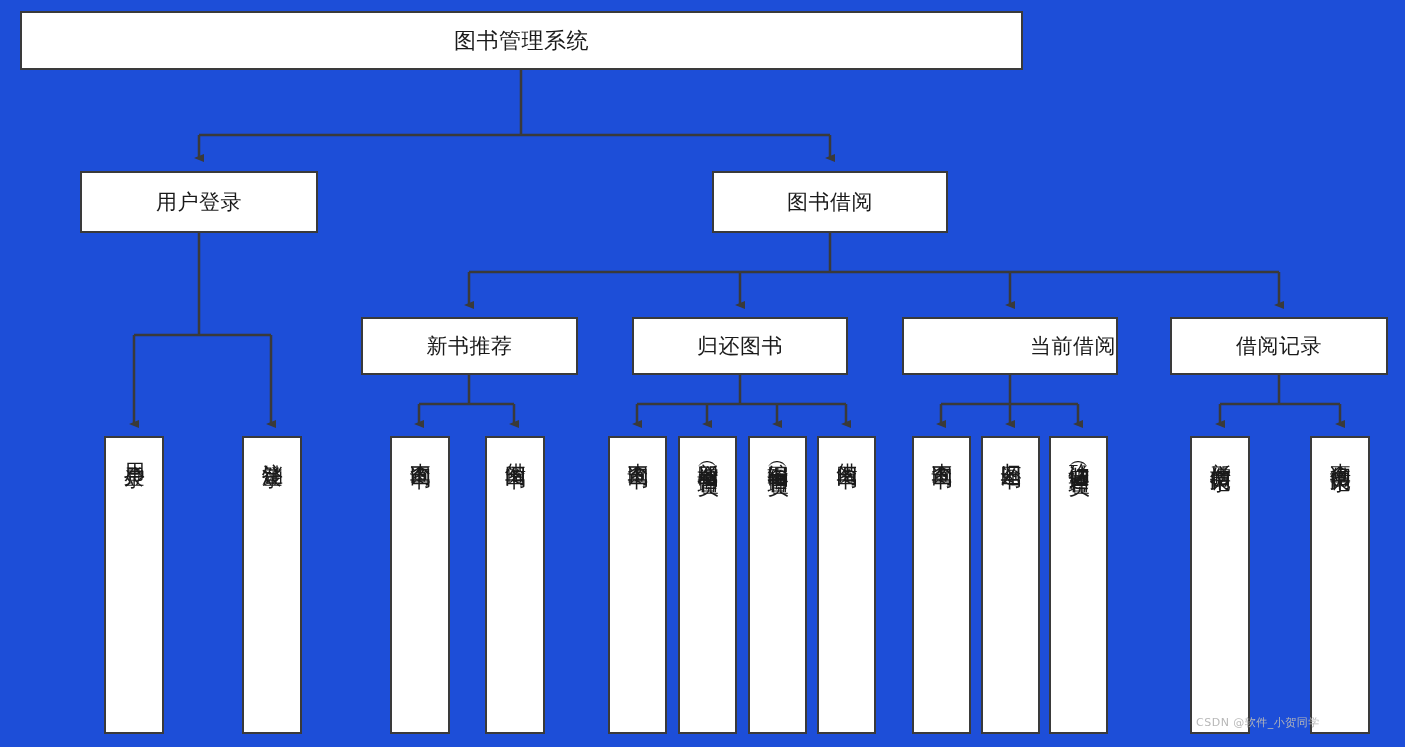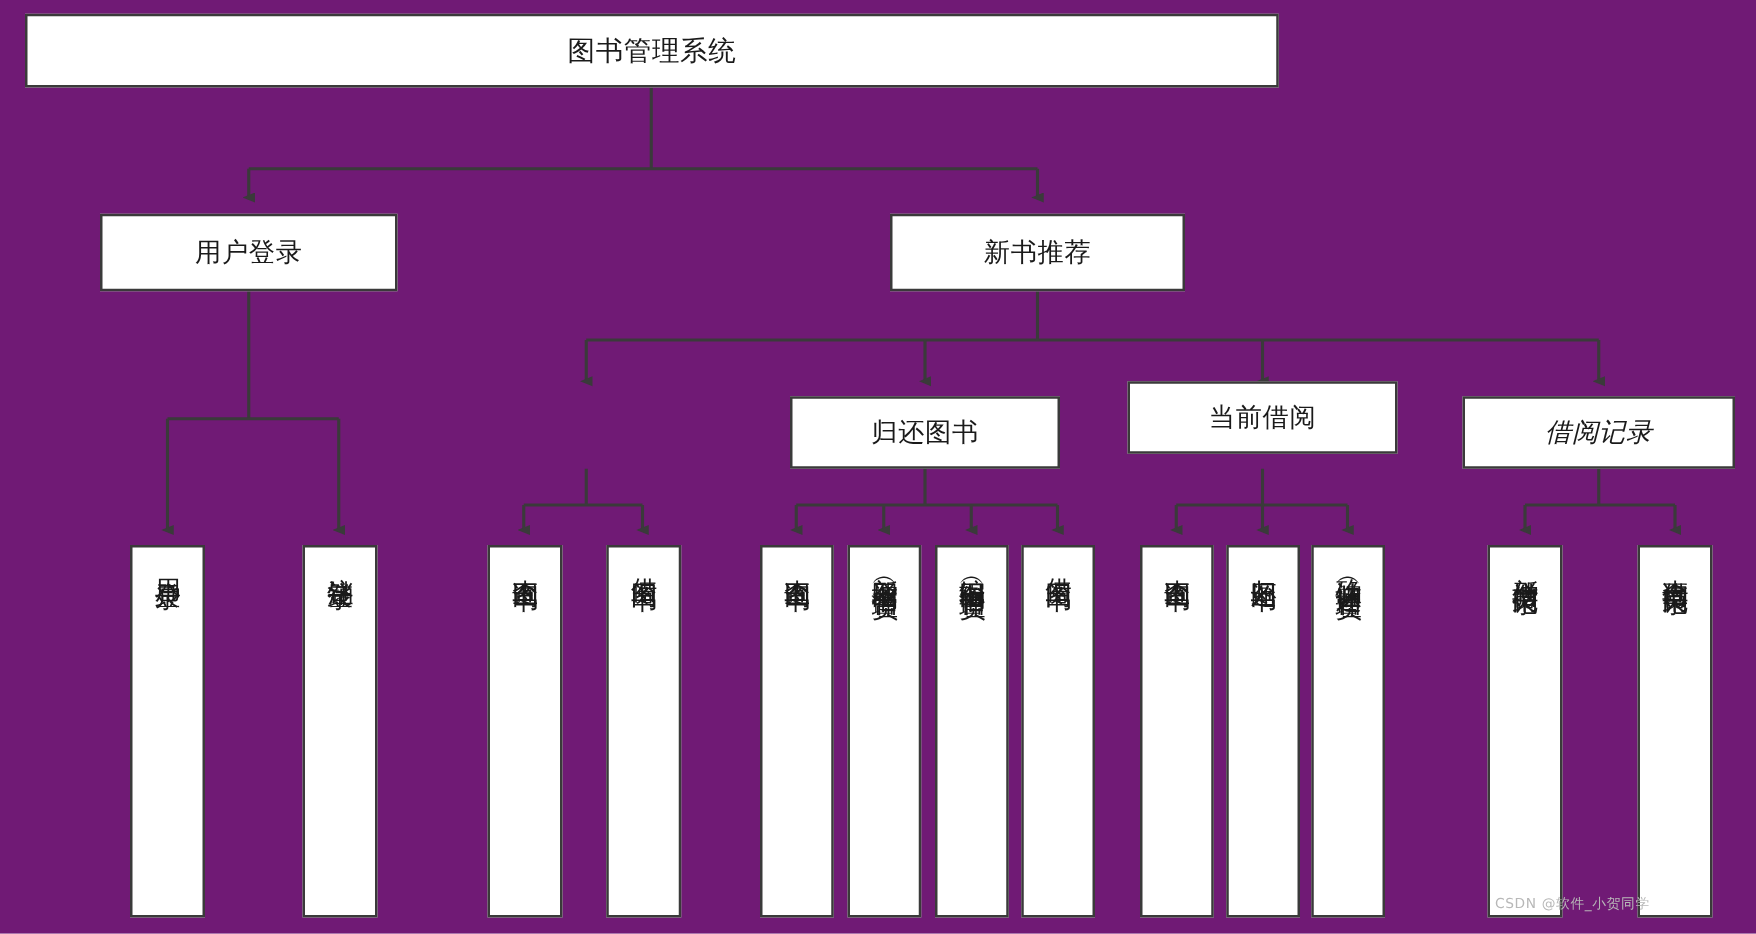--- a/index.html
+++ b/index.html
@@ -7,21 +7,21 @@
     padding: 0;
     background: #ffffff;
   }
   body {
     font-family: "DejaVu Sans", "Liberation Sans", sans-serif;
   }
   #canvas {
     position: relative;
     width: 1405px;
     height: 747px;
-    background: #701a75;
+    background: #1d4ed8;
     overflow: hidden;
   }
   svg#wires {
     position: absolute;
     left: 0;
     top: 0;
     width: 1405px;
     height: 747px;
     pointer-events: none;
   }
@@ -123,33 +123,36 @@
 
   <div class="node h root" style="left:20px; top:11px; width:1003px; height:59px;">
     <span>图书管理系统</span>
   </div>
 
   <div class="node h" style="left:80px; top:171px; width:238px; height:62px;">
     <span>用户登录</span>
   </div>
 
   <div class="node h" style="left:712px; top:171px; width:236px; height:62px;">
+    <span>图书借阅</span>
+  </div>
+
+  <div class="node h" style="left:361px; top:317px; width:217px; height:58px;">
     <span>新书推荐</span>
   </div>
-
 
   <div class="node h" style="left:632px; top:317px; width:216px; height:58px;">
     <span>归还图书</span>
   </div>
 
-  <div class="node h" style="left:902px; top:305px; width:216px; height:58px;">
+  <div class="node h" style="left:902px; top:317px; width:216px; height:58px;justify-content:flex-end;">
     <span>当前借阅</span>
   </div>
 
-  <div class="node h" style="left:1170px; top:317px; width:218px; height:58px;font-style:italic;">
+  <div class="node h" style="left:1170px; top:317px; width:218px; height:58px;">
     <span>借阅记录</span>
   </div>
 
   <div class="node v" style="left:104px; top:436px; width:60px; height:298px;">
     <span class="vtext">用户登录</span>
   </div>
 
   <div class="node v" style="left:242px; top:436px; width:60px; height:298px;">
     <span class="vtext">注销登录</span>
   </div>

